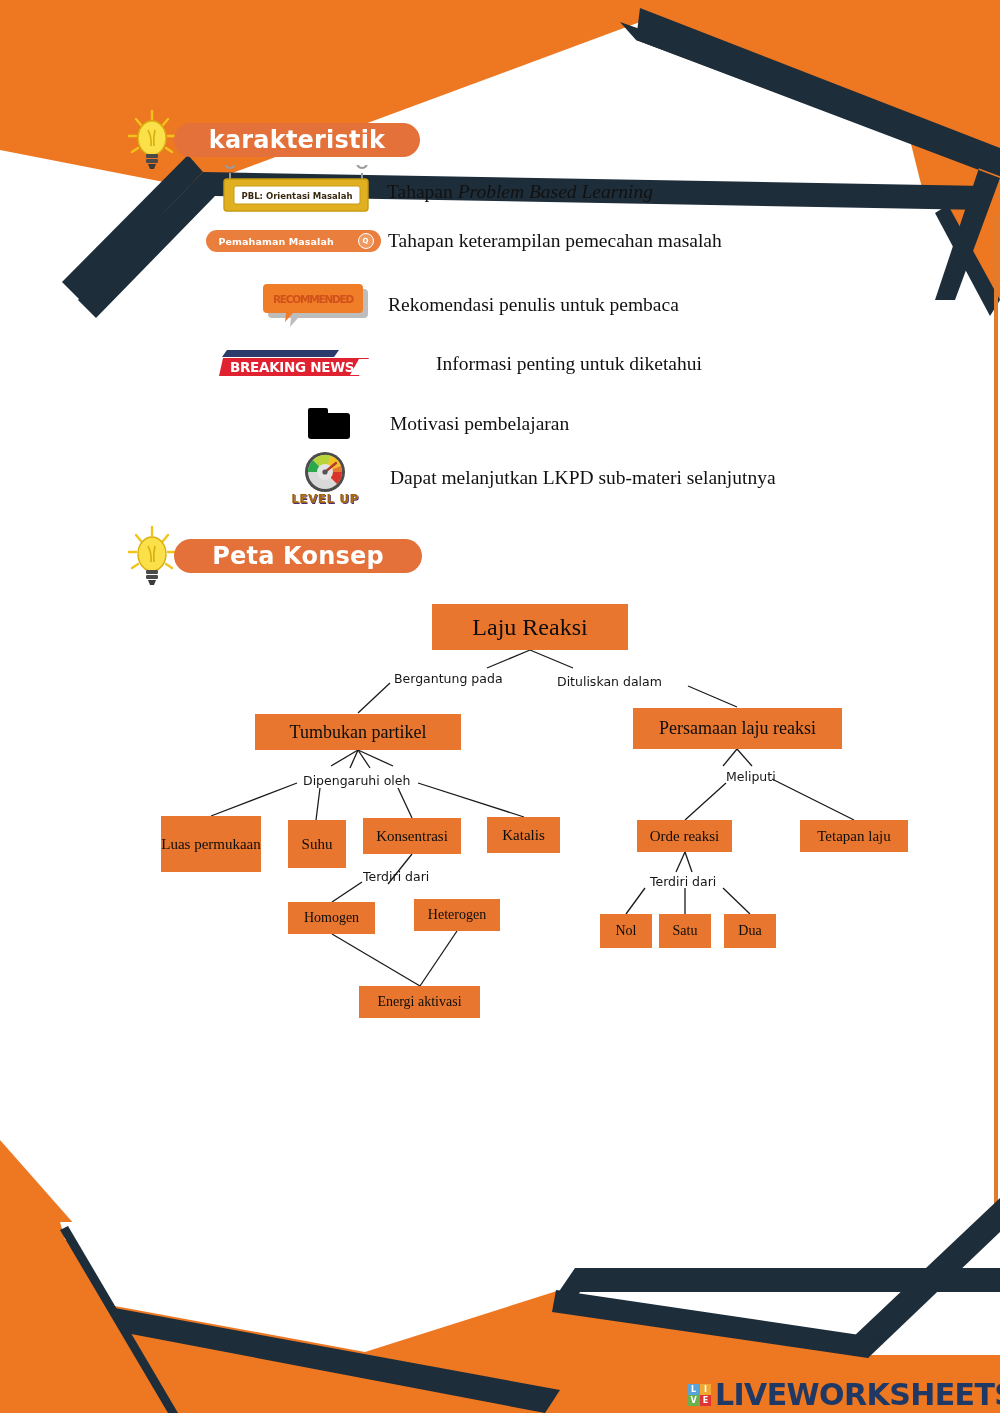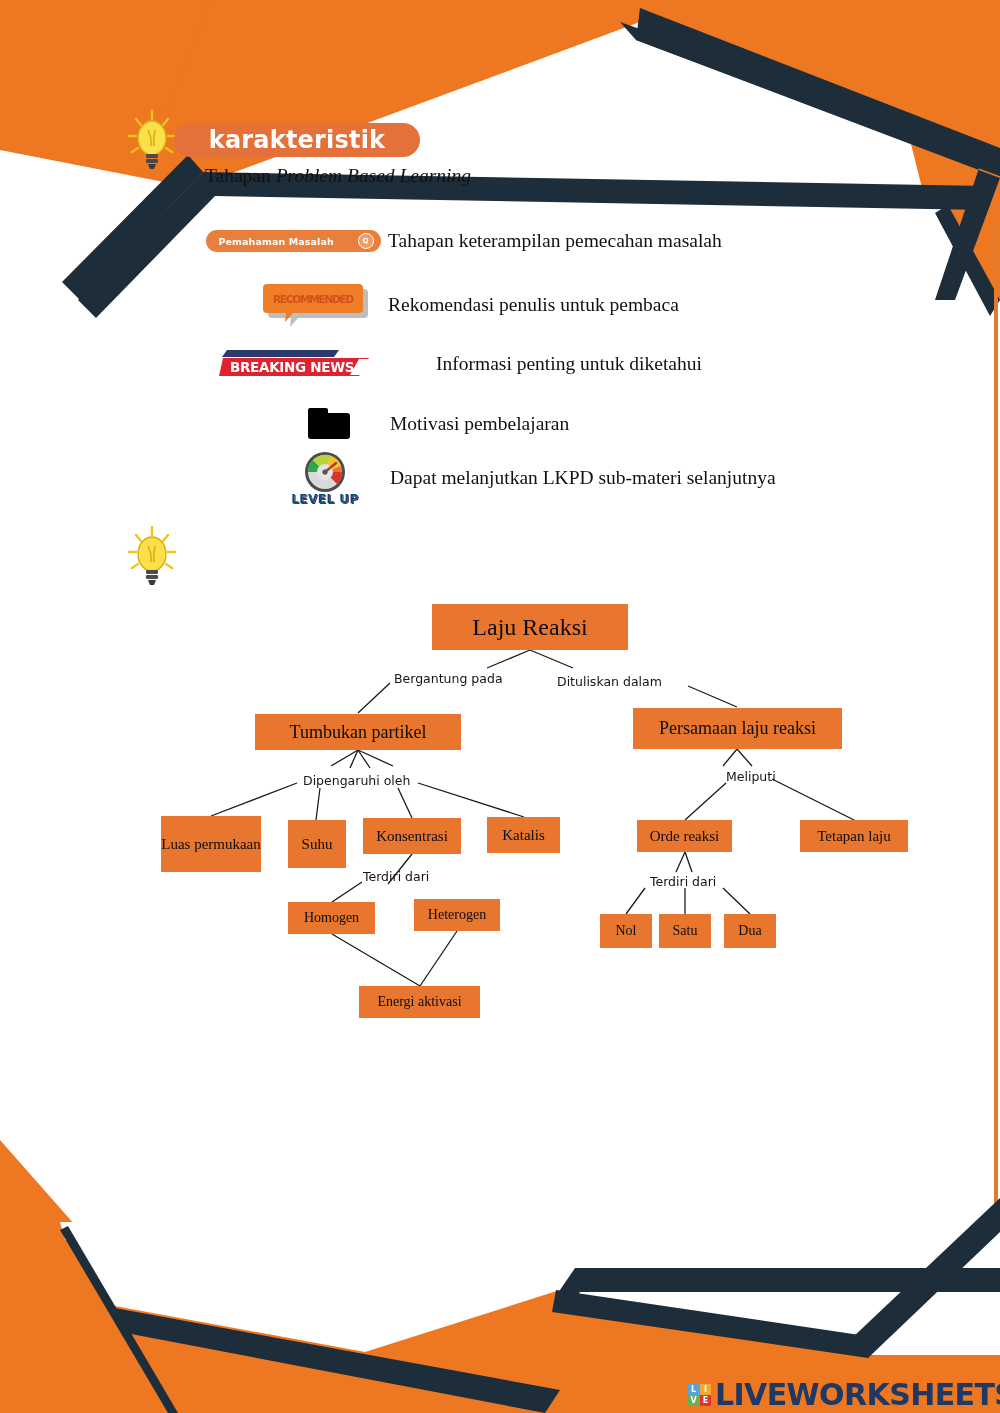--- a/index.html
+++ b/index.html
@@ -118,21 +118,21 @@
 
   
   .lvl-wrap { position: relative; width: 68px; height: 56px; }
   .lvl-text {
     position: absolute; left: 0; bottom: 0; width: 68px;
     text-align: center;
     font-family: "DejaVu Sans", sans-serif;
     font-weight: bold;
     font-size: 12px;
     letter-spacing: .5px;
-    color: #0c4a6e;
+    color: #a16207;
     text-shadow: 0 0 1px #fff, 1px 1px 0 #3b1c6b;
   }
 
   
   #map {
     position: absolute;
     left: 0; top: 0;
     width: 1000px; height: 1413px;
   }
   .node {
@@ -228,20 +228,29 @@
         <ellipse cx="28" cy="30" rx="14" ry="17" fill="#fbe04a" stroke="#d8ae10" stroke-width="1.4"></ellipse>
         <path d="M24,22 q4,8 3,16 M31,22 q-2,8 -1,16" stroke="#d8ae10" stroke-width="1.6" fill="none"></path>
         <rect x="22" y="46" width="12" height="4" rx="1.2" fill="#4a4a4a"></rect>
         <rect x="22" y="51" width="12" height="4" rx="1.2" fill="#4a4a4a"></rect>
         <path d="M24,56 h8 l-2,5 h-4 z" fill="#3a3a3a"></path>
       </svg>
       <div class="pill w1">karakteristik</div>
     </div>
 
     <div class="legend-row" style="left:205px; top:165px;">
+      <div class="legend-icon" style="width:182px;">
+        <svg class="sign-wrap" viewBox="0 0 168 54">
+          <path d="M18,3 a5,5 0 1,1 0.1,0 M18,8 v6" stroke="#9a9a9a" stroke-width="2" fill="none"></path>
+          <path d="M150,3 a5,5 0 1,1 0.1,0 M150,8 v6" stroke="#9a9a9a" stroke-width="2" fill="none"></path>
+          <rect x="12" y="14" width="144" height="32" rx="3" fill="#e0b020" stroke="#c89a10" stroke-width="1.4"></rect>
+          <rect x="22" y="21" width="126" height="18" rx="2" fill="#ffffff" stroke="#c89a10" stroke-width="1"></rect>
+          <text x="85" y="34" font-family="DejaVu Sans, sans-serif" font-size="8.5" font-weight="bold" fill="#3a2a10" text-anchor="middle">PBL: Orientasi Masalah</text>
+        </svg>
+      </div>
       <div class="legend-text">
         <span>Tahapan </span><i>Problem Based Learning</i>
       </div>
     </div>
 
     <div class="legend-row" style="left:198px; top:230px;">
       <div class="legend-icon" style="width:190px;">
         <div class="pm-pill">
           <span class="pm-label">Pemahaman Masalah</span>
           <span class="pm-circle">
@@ -320,20 +329,21 @@
           <line x1="51" y1="28" x2="44" y2="28"></line>
           <line x1="8" y1="44" x2="14" y2="40"></line>
           <line x1="48" y1="44" x2="42" y2="40"></line>
         </g>
         <ellipse cx="28" cy="30" rx="14" ry="17" fill="#fbe04a" stroke="#d8ae10" stroke-width="1.4"></ellipse>
         <path d="M24,22 q4,8 3,16 M31,22 q-2,8 -1,16" stroke="#d8ae10" stroke-width="1.6" fill="none"></path>
         <rect x="22" y="46" width="12" height="4" rx="1.2" fill="#4a4a4a"></rect>
         <rect x="22" y="51" width="12" height="4" rx="1.2" fill="#4a4a4a"></rect>
         <path d="M24,56 h8 l-2,5 h-4 z" fill="#3a3a3a"></path>
       </svg>
+      <div class="pill w2">Peta Konsep</div>
     </div>
 
     <svg id="map" viewBox="0 0 1000 1413">
       <g stroke="#1a1a1a" stroke-width="1.3" fill="none">
 
         <line x1="530" y1="650" x2="487" y2="668"></line>
         <line x1="530" y1="650" x2="573" y2="668"></line>
 
         <line x1="390" y1="683" x2="358" y2="713"></line>
 

